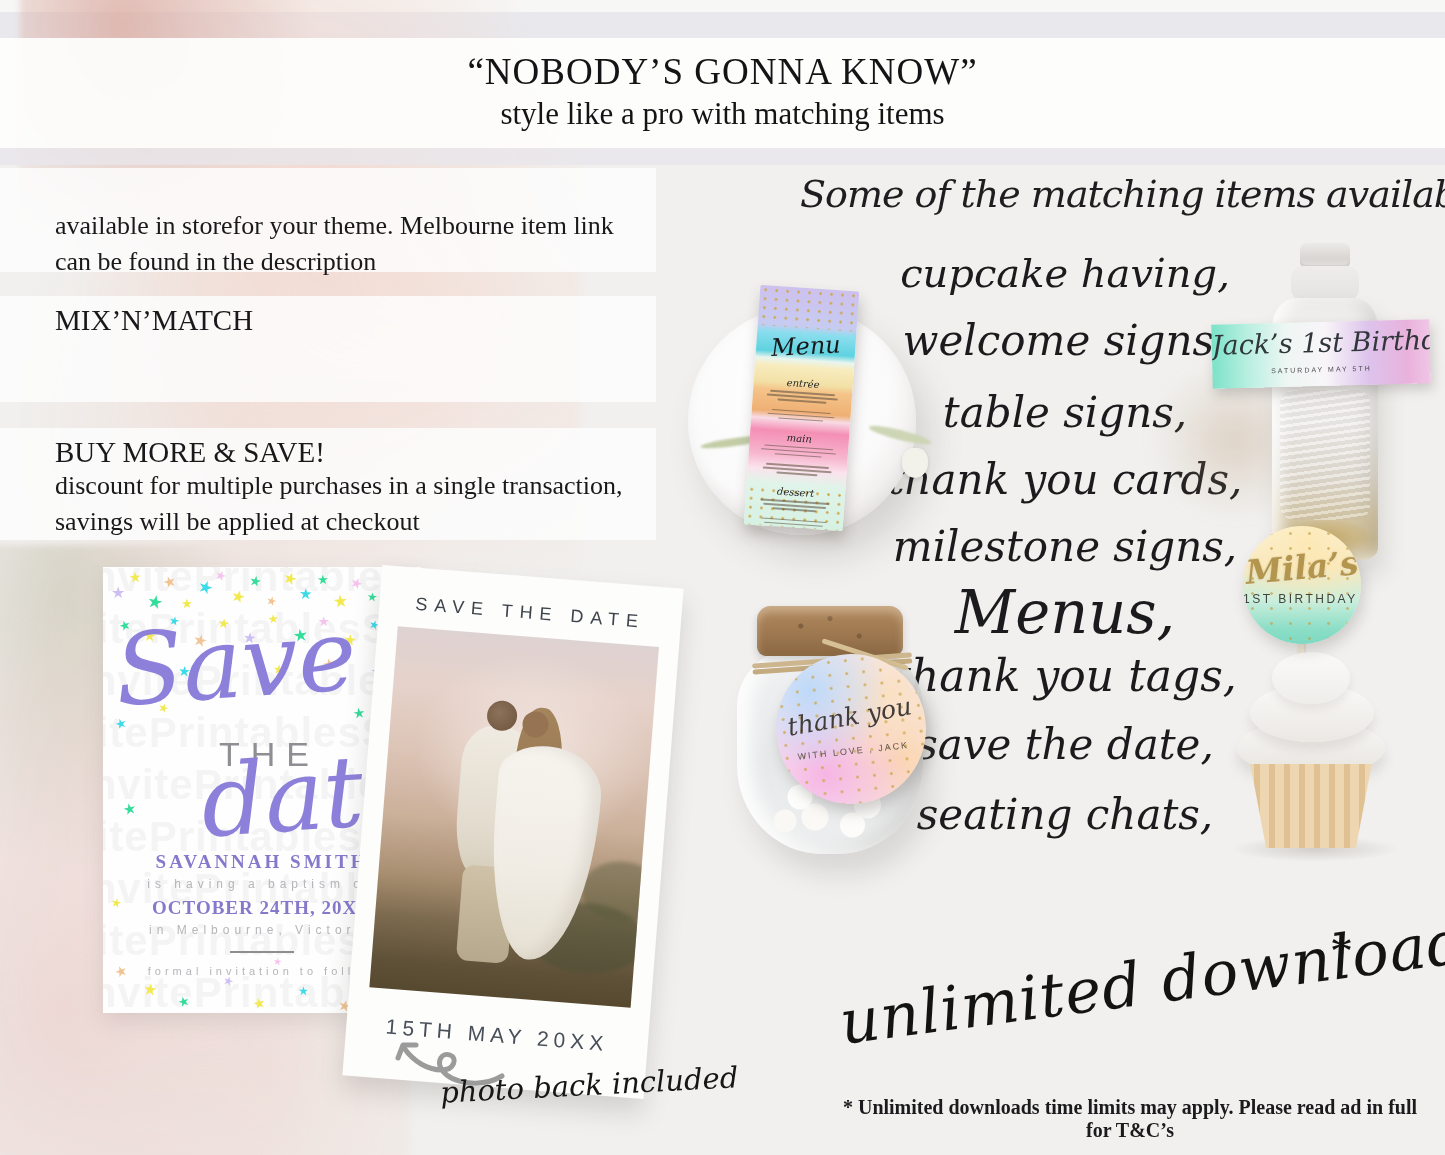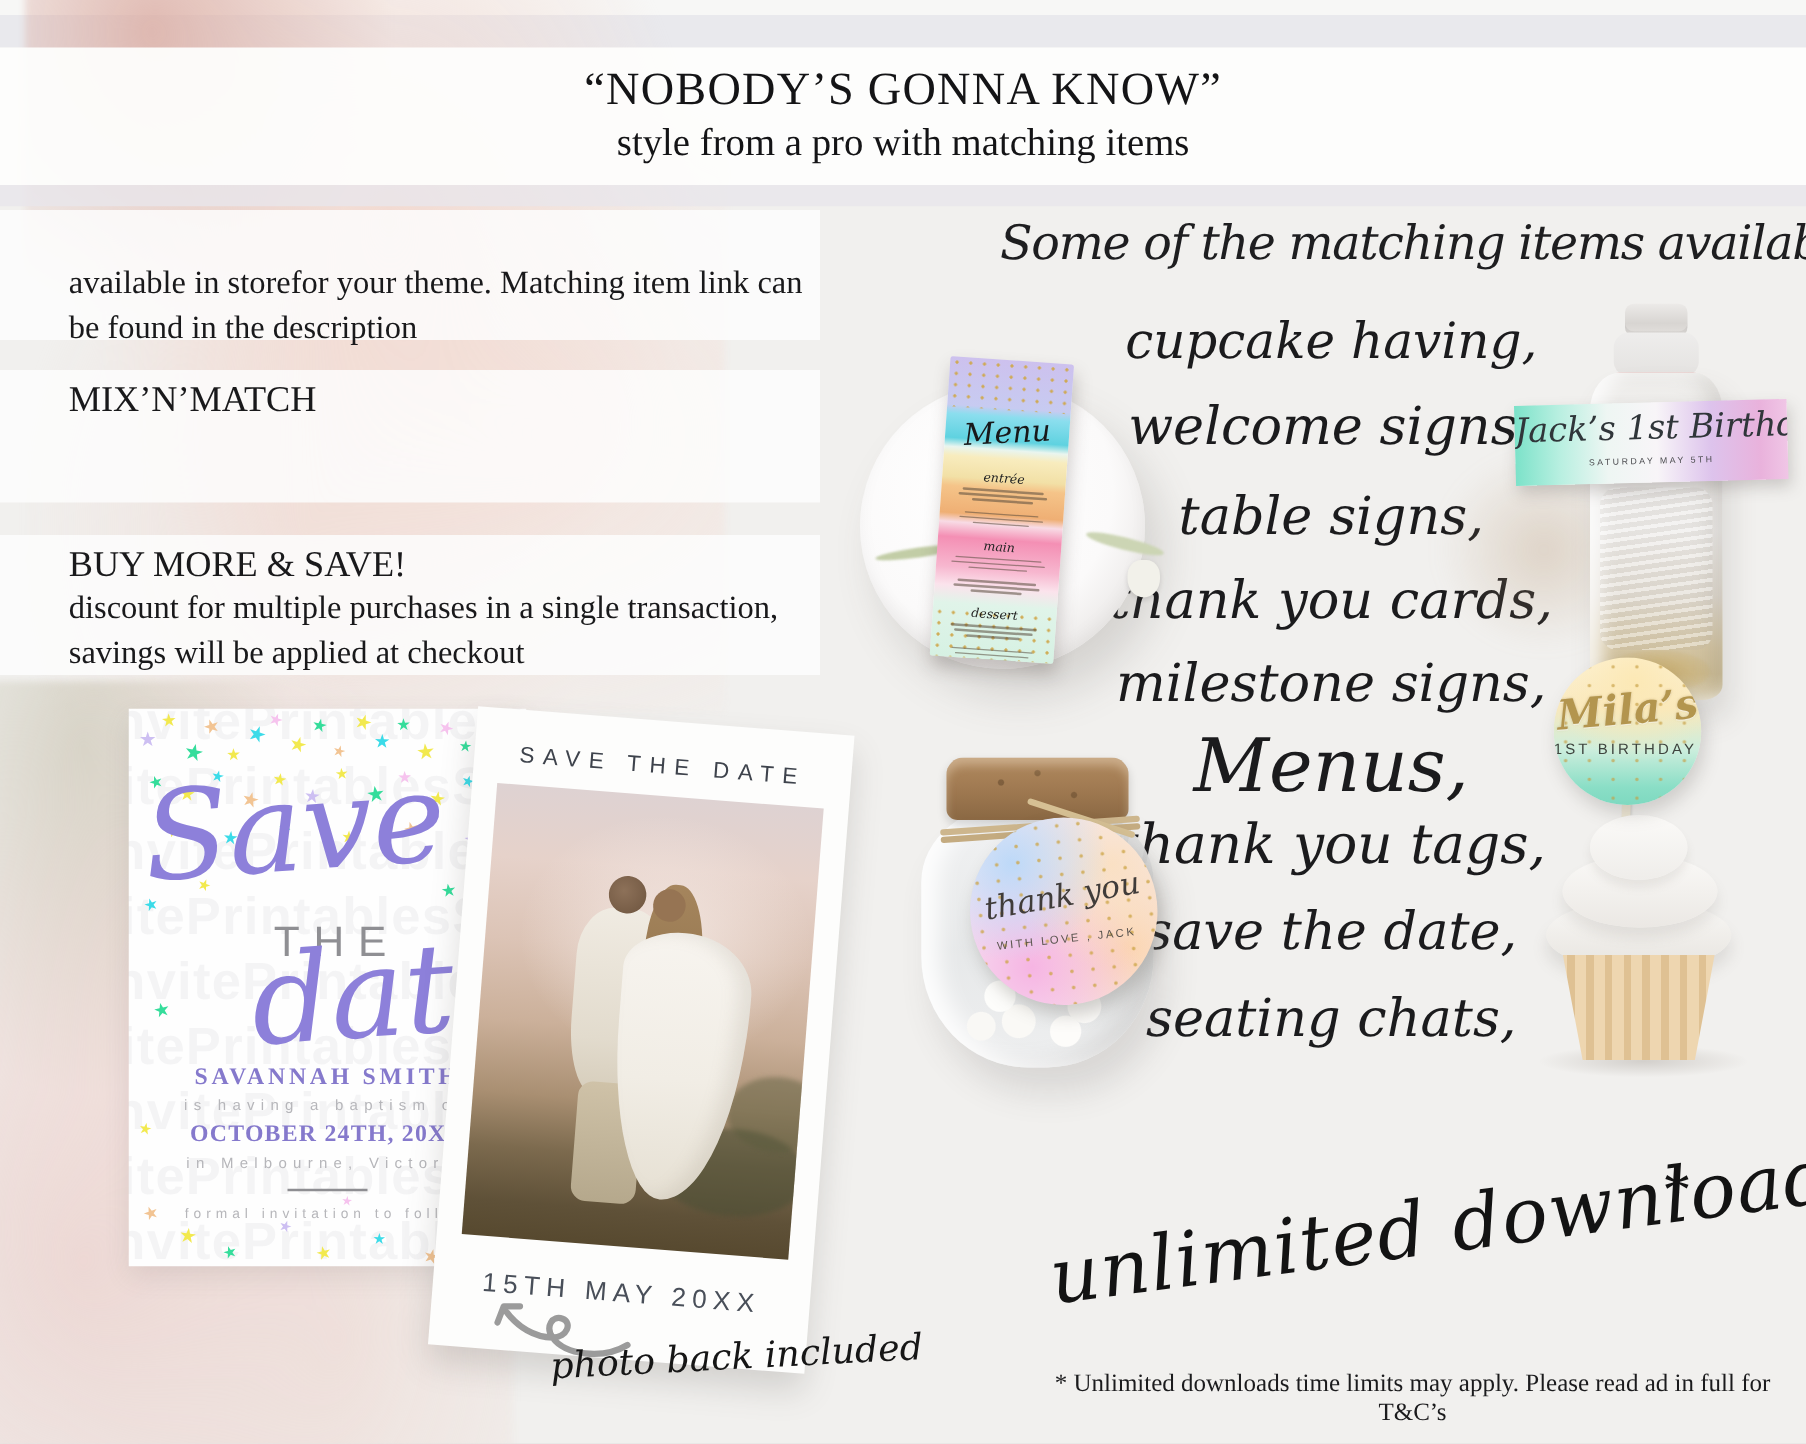--- a/index.html
+++ b/index.html
@@ -168,21 +168,21 @@
     clip-path:polygon(4% 0, 96% 0, 84% 100%, 16% 100%);
     background:repeating-linear-gradient(90deg,#eed6b0 0 9px,#dfc193 9px 15px); }
   .cupcake-shadow { left:1230px; top:836px; width:170px; height:26px; border-radius:50%;
     background:radial-gradient(ellipse, rgba(120,110,100,.25), rgba(120,110,100,0) 70%); }
 
   
   .unl-script { left:838px; top:952px; width:540px; text-align:center; white-space:nowrap;
     font-size:61px; color:#131313; transform:rotate(-7.5deg); letter-spacing:1px; }
   .unl-asterisk { left:1330px; top:925px; font-size:46px; color:#131313; }
   .disclaimer { left:830px; top:1096px; width:600px; text-align:center;
-    font-size:20px; color:#1b1b1d; }
+    font-size:20px; color:#1b1b1d;font-weight:bold; }
 
   
   .std-card { left:103px; top:567px; width:318px; height:446px; background:#fefefe;
     box-shadow:0 8px 20px rgba(100,95,90,.14); overflow:hidden; }
   .std-watermark { position:absolute; white-space:nowrap; font-family:"Liberation Sans", sans-serif;
     font-weight:bold; font-size:42px; color:rgba(110,110,120,.065); letter-spacing:1px; }
   .std-star { position:absolute; line-height:1; }
   .std-save { position:absolute; left:12px; top:46px; font-size:99px; line-height:1;
     color:#8d80da; transform:rotate(-4deg); }
   .std-the { position:absolute; left:116px; top:168px; font-size:34px; letter-spacing:11px;
@@ -237,24 +237,24 @@
 <div id="stage">
 
   <div class="abs strip-a"></div>
   <div class="abs strip-b"></div>
   <div class="abs flower-tl"></div>
   <div class="abs flower-bl"></div>
   <div class="abs title-band"></div>
   <div class="abs strip-c"></div>
 
   <div class="abs page-title serif">“NOBODY’S GONNA KNOW”</div>
-  <div class="abs page-subtitle serif">style from a pro with matching items</div>
+  <div class="abs page-subtitle serif">style like a pro with matching items</div>
 
   <div class="abs info-band band-1">
-    <div class="info-body serif">available in storefor your theme. Matching item link can be found in the description</div>
+    <div class="info-body serif">available in storefor your theme. Melbourne item link can be found in the description</div>
   </div>
   <div class="abs info-band band-2">
     <div class="info-heading serif">MIX’N’MATCH</div>
   </div>
   <div class="abs info-band band-3">
     <div class="info-heading serif">BUY MORE &amp; SAVE!</div>
     <div class="info-body serif">discount for multiple purchases in a single transaction, savings will be applied at checkout</div>
   </div>
 
   <div class="abs list-heading script">Some of the matching items available;</div>

